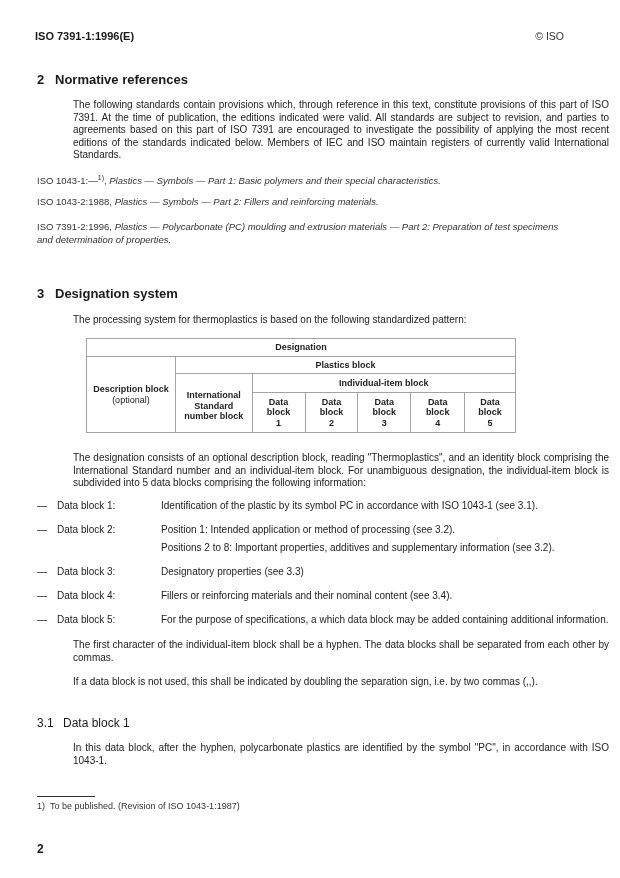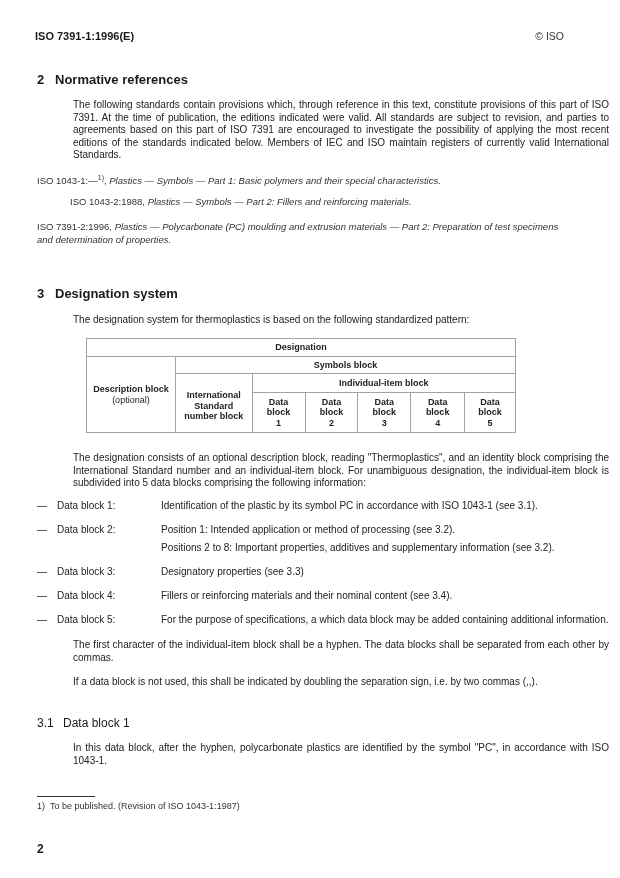--- a/index.html
+++ b/index.html
@@ -34,43 +34,43 @@
 <div class="abs hdr-right">© ISO</div>
 
 <div class="abs h2" style="left:37px; top:72px;">
   <span class="num">2</span><span>Normative references</span>
 </div>
 <div class="abs p" style="top:99px;">The following standards contain provisions which, through reference in this text, constitute provisions of this part of ISO 7391. At the time of publication, the editions indicated were valid. All standards are subject to revision, and parties to agreements based on this part of ISO 7391 are encouraged to investigate the possibility of applying the most recent editions of the standards indicated below. Members of IEC and ISO maintain registers of currently valid International Standards.</div>
 
 <div class="abs ref" style="top:172px;">
   <span>ISO 1043-1:—</span><span class="sup">1)</span>, <i>Plastics — Symbols — Part 1: Basic polymers and their special characteristics.</i>
 </div>
-<div class="abs ref" style="top:196px;margin-left:33px;">
+<div class="abs ref" style="top:196px;">
   <span>ISO 1043-2:1988,</span> <i>Plastics — Symbols — Part 2: Fillers and reinforcing materials.</i>
 </div>
 <div class="abs ref" style="top:221px;">
   <span>ISO 7391-2:1996,</span> <i>Plastics — Polycarbonate (PC) moulding and extrusion materials — Part 2: Preparation of test specimens and determination of properties.</i>
 </div>
 
 <div class="abs h2" style="left:37px; top:286px;">
   <span class="num">3</span><span>Designation system</span>
 </div>
-<div class="abs p" style="top:314px;">The designation system for thermoplastics is based on the following standardized pattern:</div>
+<div class="abs p" style="top:314px;">The processing system for thermoplastics is based on the following standardized pattern:</div>
 
 <table class="des">
   <tbody>
       <tr style="height:18px;">
     <td colspan="7">Designation</td>
   </tr>
   <tr style="height:17px;">
     <td rowspan="3" style="width:89px;">
       <div>Description block</div>
       <div class="opt">(optional)</div>
     </td>
-    <td colspan="6">Symbols block</td>
+    <td colspan="6">Plastics block</td>
   </tr>
   <tr style="height:19px;">
     <td rowspan="2" style="width:77px; padding-top:6px;">International Standard number block</td>
     <td colspan="5">Individual-item block</td>
   </tr>
   <tr style="height:40px;">
     <td style="width:53px;"><span>Data</span><br><span>block</span><br><span>1</span></td>
     <td style="width:53px;"><span>Data</span><br><span>block</span><br><span>2</span></td>
     <td style="width:53px;"><span>Data</span><br><span>block</span><br><span>3</span></td>
     <td style="width:54px;"><span>Data</span><br><span>block</span><br><span>4</span></td>

